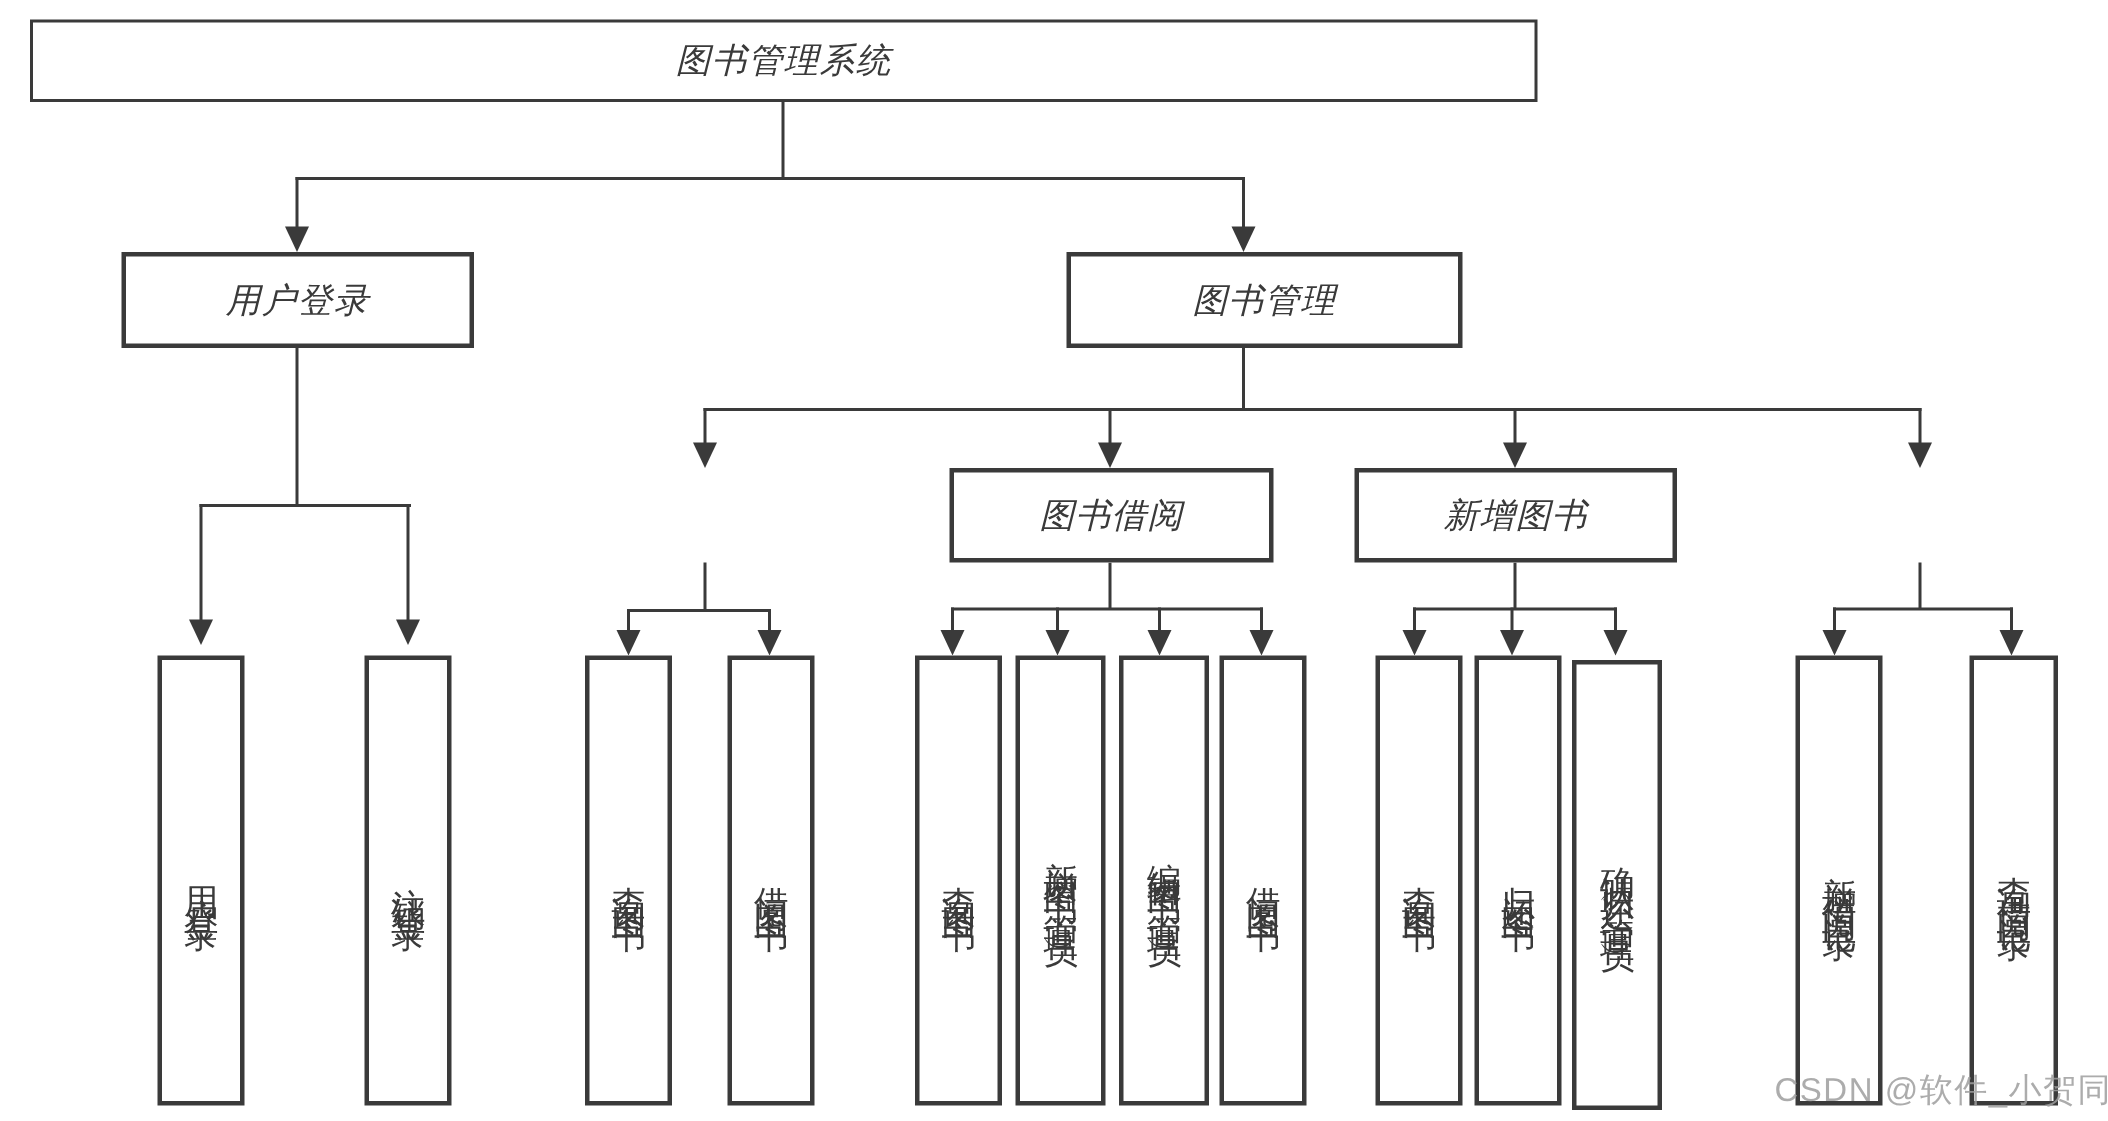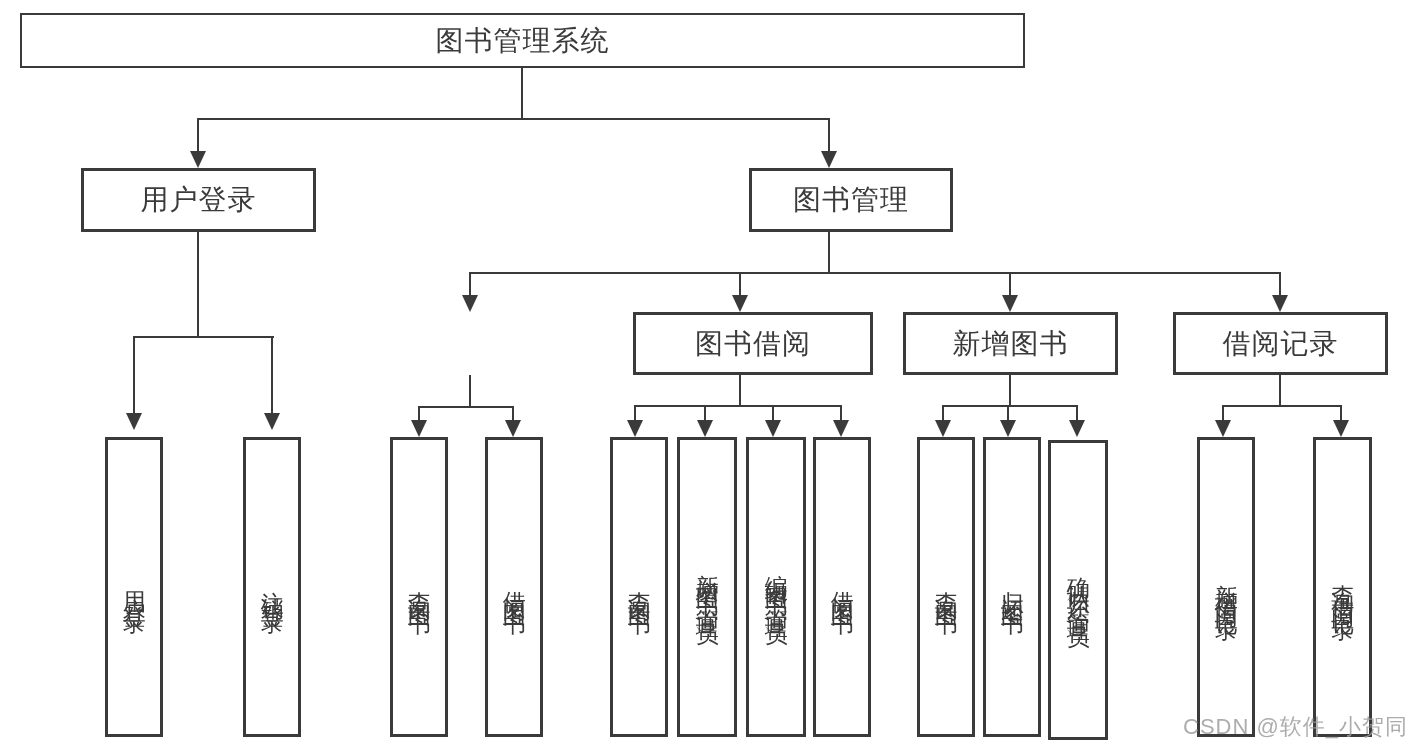--- a/index.html
+++ b/index.html
@@ -9,21 +9,21 @@
   }
   
   .vl{position:absolute;width:2px;background:#3a3a3a;}
   .hl{position:absolute;height:2px;background:#3a3a3a;}
   .arrow{position:absolute;width:0;height:0;
     border-left:8px solid transparent;border-right:8px solid transparent;
     border-top:17px solid #3a3a3a;}
   
   .hbox{position:absolute;box-sizing:border-box;background:#ffffff;border:3px solid #3a3a3a;
     display:flex;align-items:center;justify-content:center;z-index:2;}
-  .hbox span{font-size:28px;letter-spacing:1px;white-space:nowrap;}
+  .hbox span{font-size:23px;letter-spacing:1px;white-space:nowrap;font-style:italic;}
   .root{border-width:2px;}
   .vbox{position:absolute;box-sizing:border-box;background:#ffffff;border:3px solid #3a3a3a;
     width:58px;height:300px;top:437px;display:flex;align-items:center;justify-content:center;z-index:2;}
   .vbox span{writing-mode:vertical-rl;text-orientation:mixed;font-size:23px;
     letter-spacing:7px;line-height:1.1;white-space:nowrap;}
   
   .watermark{position:absolute;left:1183px;top:712px;font-size:22px;
     color:rgba(158,158,158,0.85);z-index:5;white-space:nowrap;letter-spacing:1px;}
 </style>
 </head>
@@ -90,32 +90,29 @@
   <div class="vl" style="left:1340px;top:405px;height:16px;"></div>
   <div class="arrow" style="left:1333px;top:420px;"></div>
 
   <div class="hbox root" style="left:20px;top:13px;width:1005px;height:55px;">
     <span>图书管理系统</span>
   </div>
 
   <div class="hbox" style="left:81px;top:168px;width:235px;height:64px;">
     <span>用户登录</span>
   </div>
-  <div class="hbox" style="left:749px;top:168px;width:204px;height:64px;">
+  <div class="hbox" style="left:711px;top:168px;width:264px;height:64px;">
     <span>图书管理</span>
   </div>
 
-  <div class="hbox" style="left:633px;top:312px;width:240px;height:63px;">
+  <div class="hbox" style="left:633px;top:312px;width:216px;height:63px;">
     <span>图书借阅</span>
   </div>
   <div class="hbox" style="left:903px;top:312px;width:215px;height:63px;">
     <span>新增图书</span>
-  </div>
-  <div class="hbox" style="left:1173px;top:312px;width:215px;height:63px;">
-    <span>借阅记录</span>
   </div>
 
   <div class="vbox" style="left:105px;">
     <span>用户登录</span>
   </div>
   <div class="vbox" style="left:243px;">
     <span>注销登录</span>
   </div>
 
   <div class="vbox" style="left:390px;">

